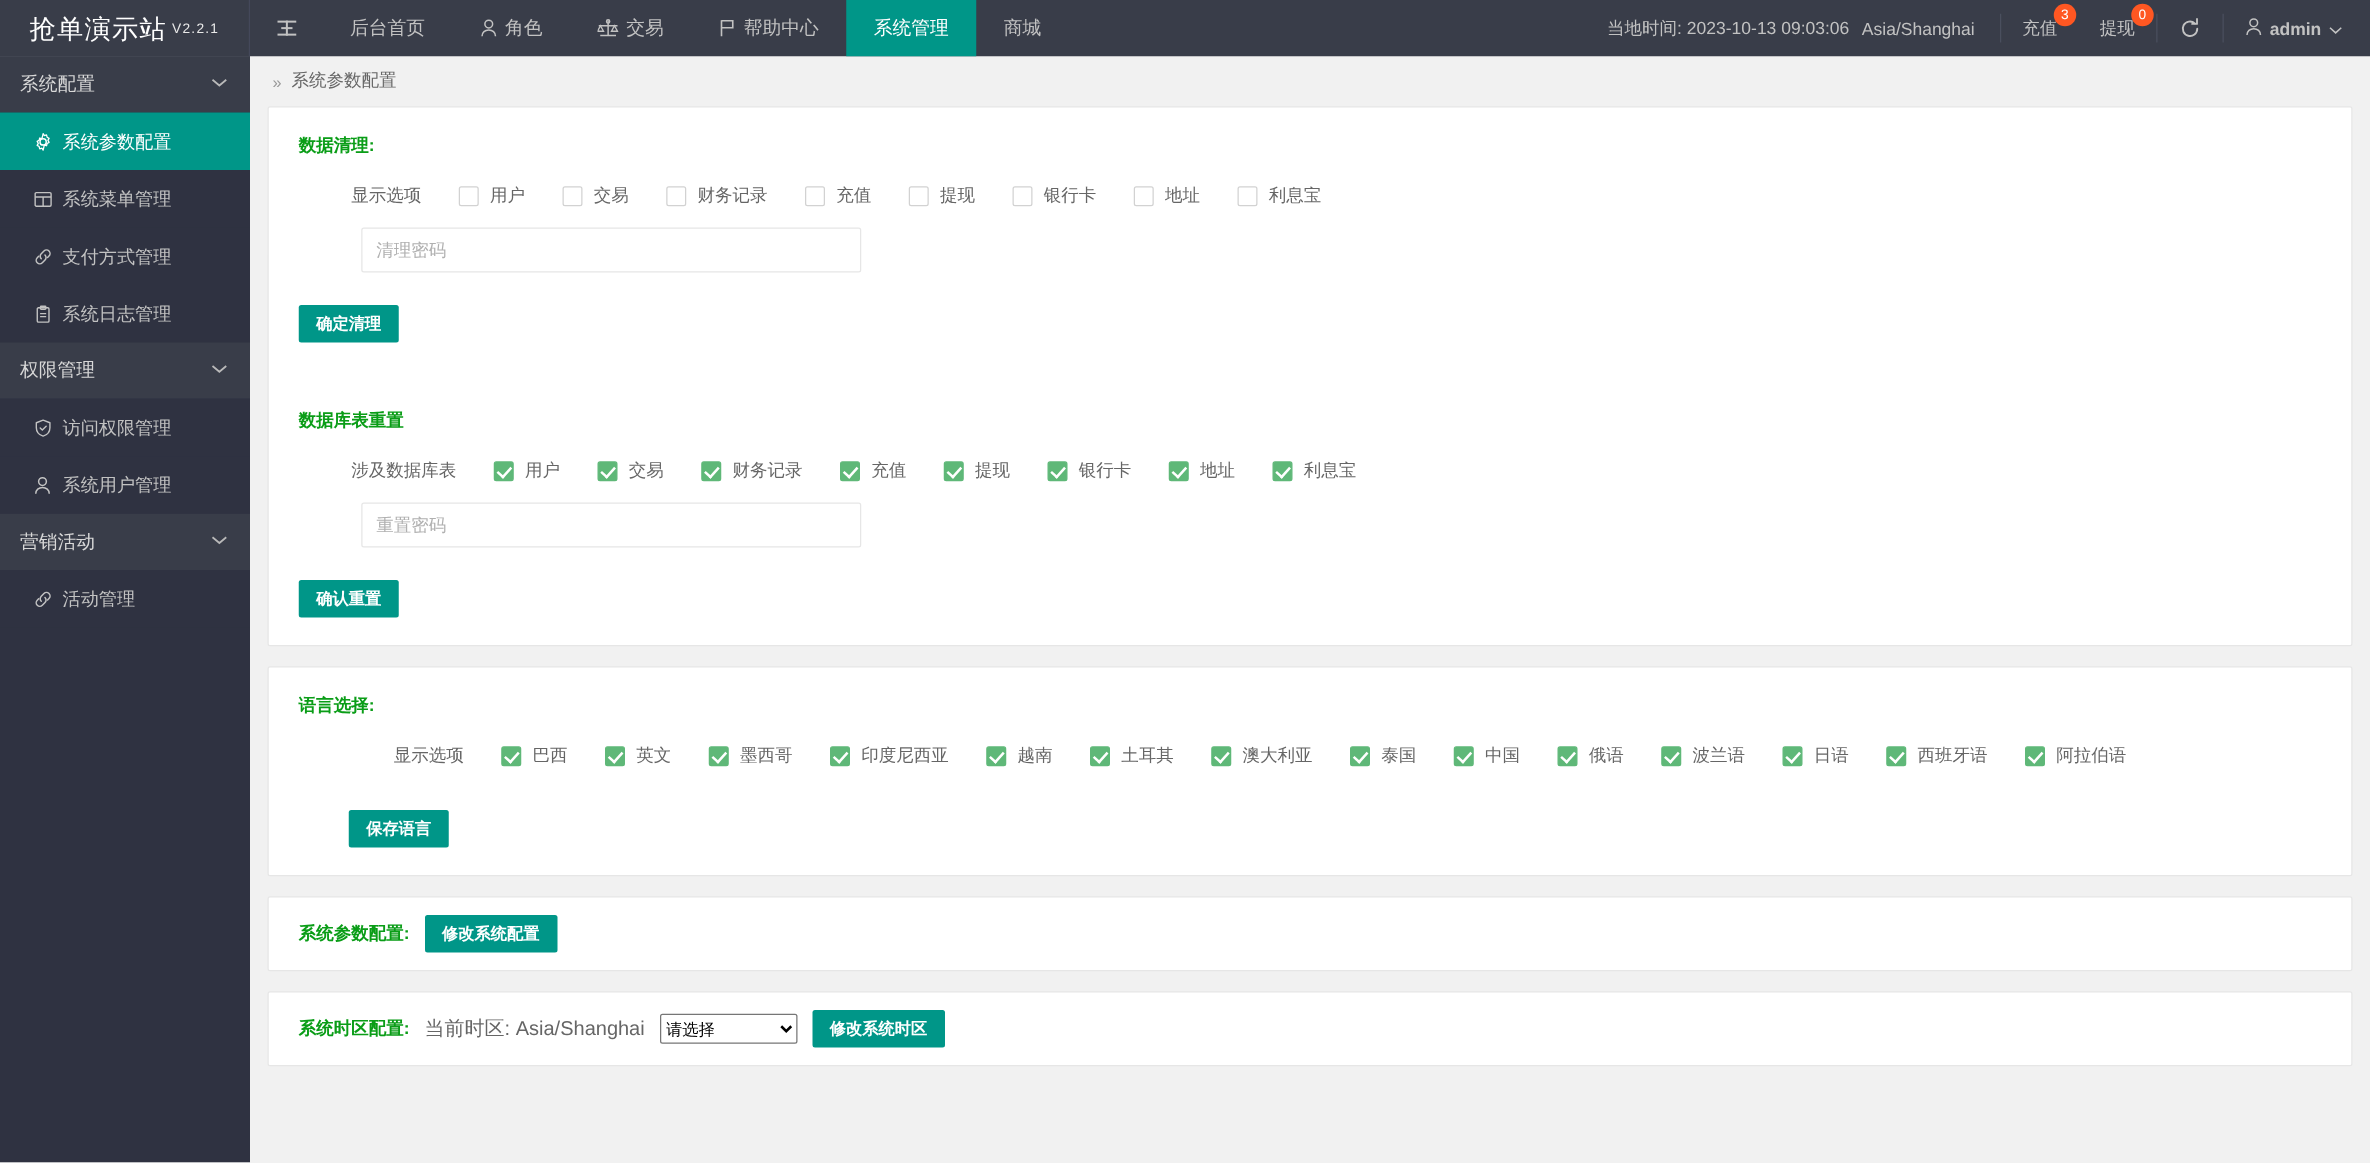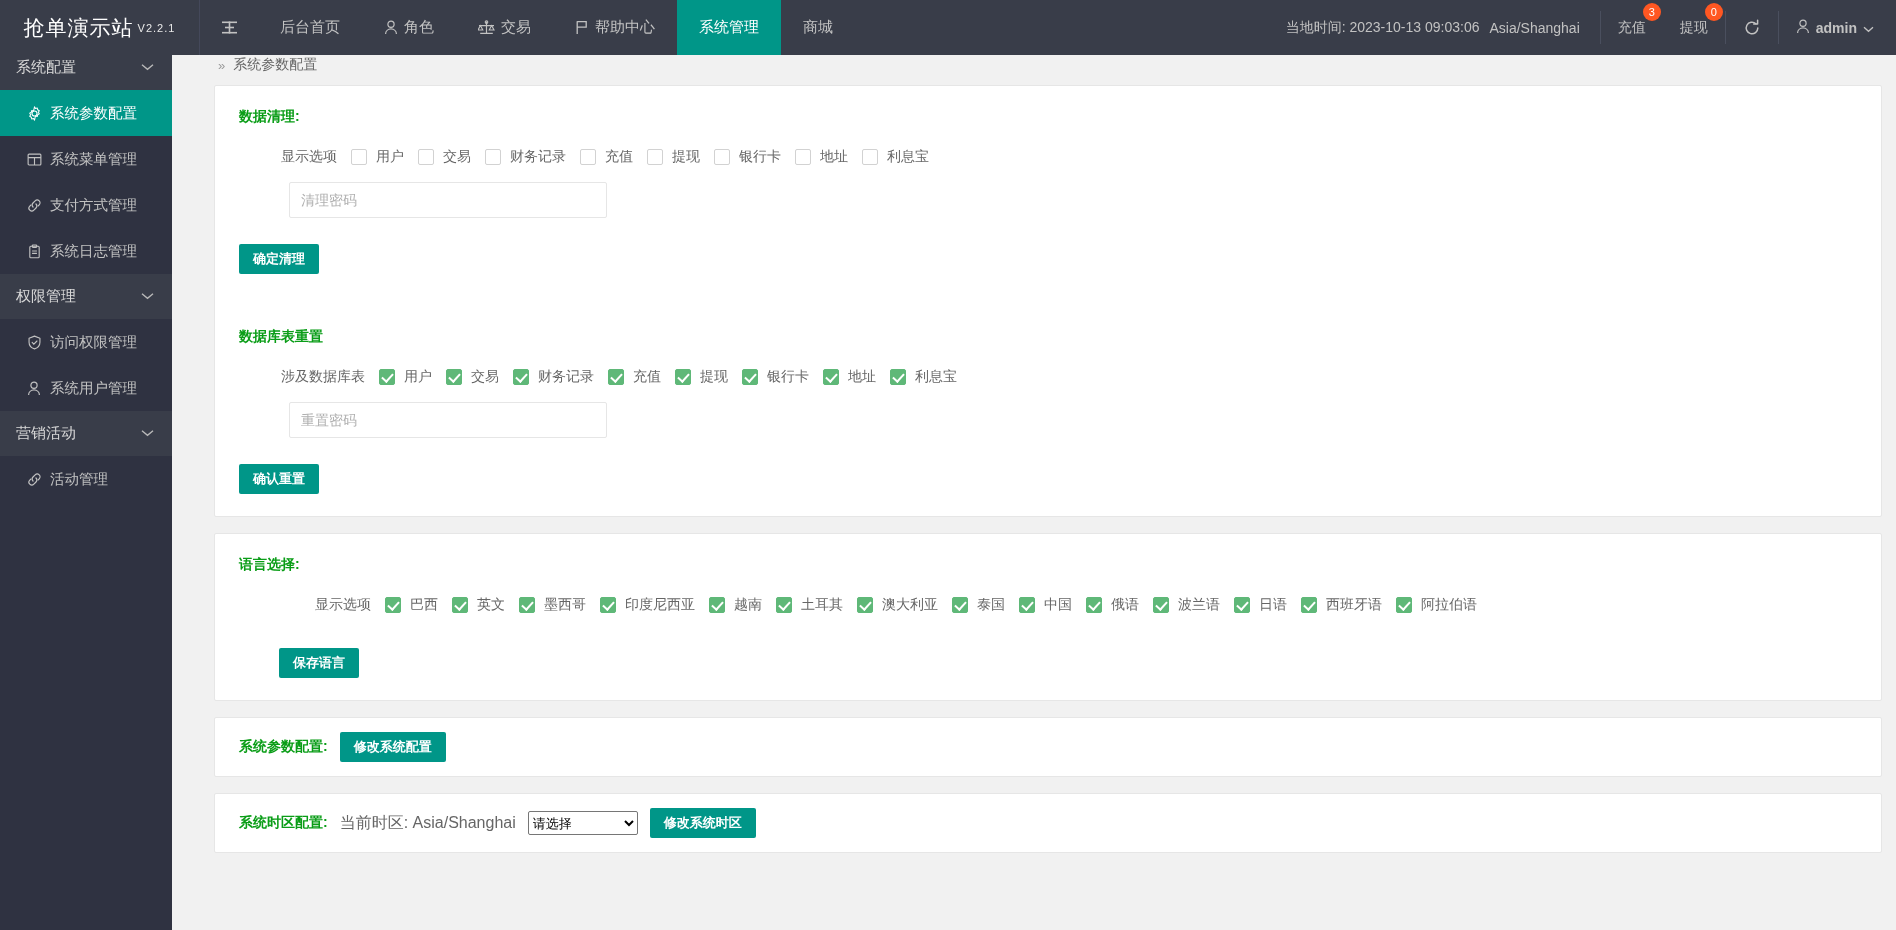--- a/index.html
+++ b/index.html
@@ -10,21 +10,21 @@
     overflow: hidden;
     background: #f1f1f1;
     font-family: "Liberation Sans", "DejaVu Sans", sans-serif;
     font-size: 14px;
     color: #333;
   }
   .app { position: relative; width: 1896px; height: 930px; }
 
   
   .header {
-    position: absolute; top: 0; left: 0; right: 0; height: 55px;
+    position: absolute; top: 0; left: 0; right: 0; height: 45px;
     background: #393D49;
     display: flex; align-items: stretch;
     z-index: 50;
   }
   .logo {
     width: 200px; min-width: 200px;
     display: flex; align-items: center; justify-content: center;
     color: #fff; font-size: 21px; letter-spacing: 1px;
     background: #393D49;
     border-right: 1px solid #44485a;
@@ -54,21 +54,21 @@
   .badge {
     position: absolute; top: 3px; right: 2px;
     min-width: 18px; height: 18px; line-height: 18px;
     background: #FF5722; color: #fff; border-radius: 9px;
     font-size: 11px; text-align: center; padding: 0 5px;
   }
   .hr-user { gap: 6px; padding-right: 22px; font-weight: bold; }
 
   
   .sidebar {
-    position: absolute; top: 45px; left: 0; bottom: 0; width: 172px;
+    position: absolute; top: 45px; left: 0; bottom: 0; width: 200px;
     background: #2F3241;
     overflow-y: auto; overflow-x: hidden;
     z-index: 40;
   }
   .side-group {
     height: 45px; display: flex; align-items: center; justify-content: space-between;
     padding: 0 18px 0 16px;
     color: #d8d8d8; font-size: 15px; cursor: pointer;
     background: #393D49;
   }
@@ -102,41 +102,41 @@
   }
   .card.tight { padding: 14px 24px; }
   .sect-title {
     color: #0a9d17; font-weight: bold; font-size: 14px; margin-bottom: 22px;
   }
   .row-inline { display: flex; align-items: center; gap: 12px; }
 
   .opt-row {
     display: flex; align-items: center; flex-wrap: wrap;
     padding-left: 42px;
-    gap: 0;
+    gap: 16px;
     margin-bottom: 16px;
   }
   .opt-label { color: #666; font-size: 14px; margin-right: 14px; white-space: nowrap; }
   .cb-wrap { display: flex; align-items: center; margin-right: 14px; cursor: pointer; white-space: nowrap; justify-content: flex-end; }
   .cb {
     width: 16px; height: 16px; border: 1px solid #d2d2d2; background: #fff;
     border-radius: 2px; display: inline-block; position: relative;
     margin-right: 9px; flex: 0 0 auto;
   }
   .cb.checked { background: #5FB878; border-color: #5FB878; }
   .cb.checked::after {
     content: ""; position: absolute; left: 4px; top: 1px;
     width: 5px; height: 9px; border: solid #fff;
     border-width: 0 2px 2px 0; transform: rotate(42deg);
   }
   .cb-text { color: #666; font-size: 14px; }
 
   .pw-input {
     margin-left: 50px;
-    width: 318px; height: 36px;
+    width: 400px; height: 36px;
     border: 1px solid #e6e6e6; border-radius: 2px;
     padding: 0 11px; font-size: 14px; color: #333;
     background: #fff; outline: none;
     font-family: "Liberation Sans", sans-serif;
   }
   .pw-input::placeholder { color: #b0b0b0; }
 
   .btn {
     display: inline-flex; align-items: center; justify-content: center;
     height: 30px; padding: 0 14px;

